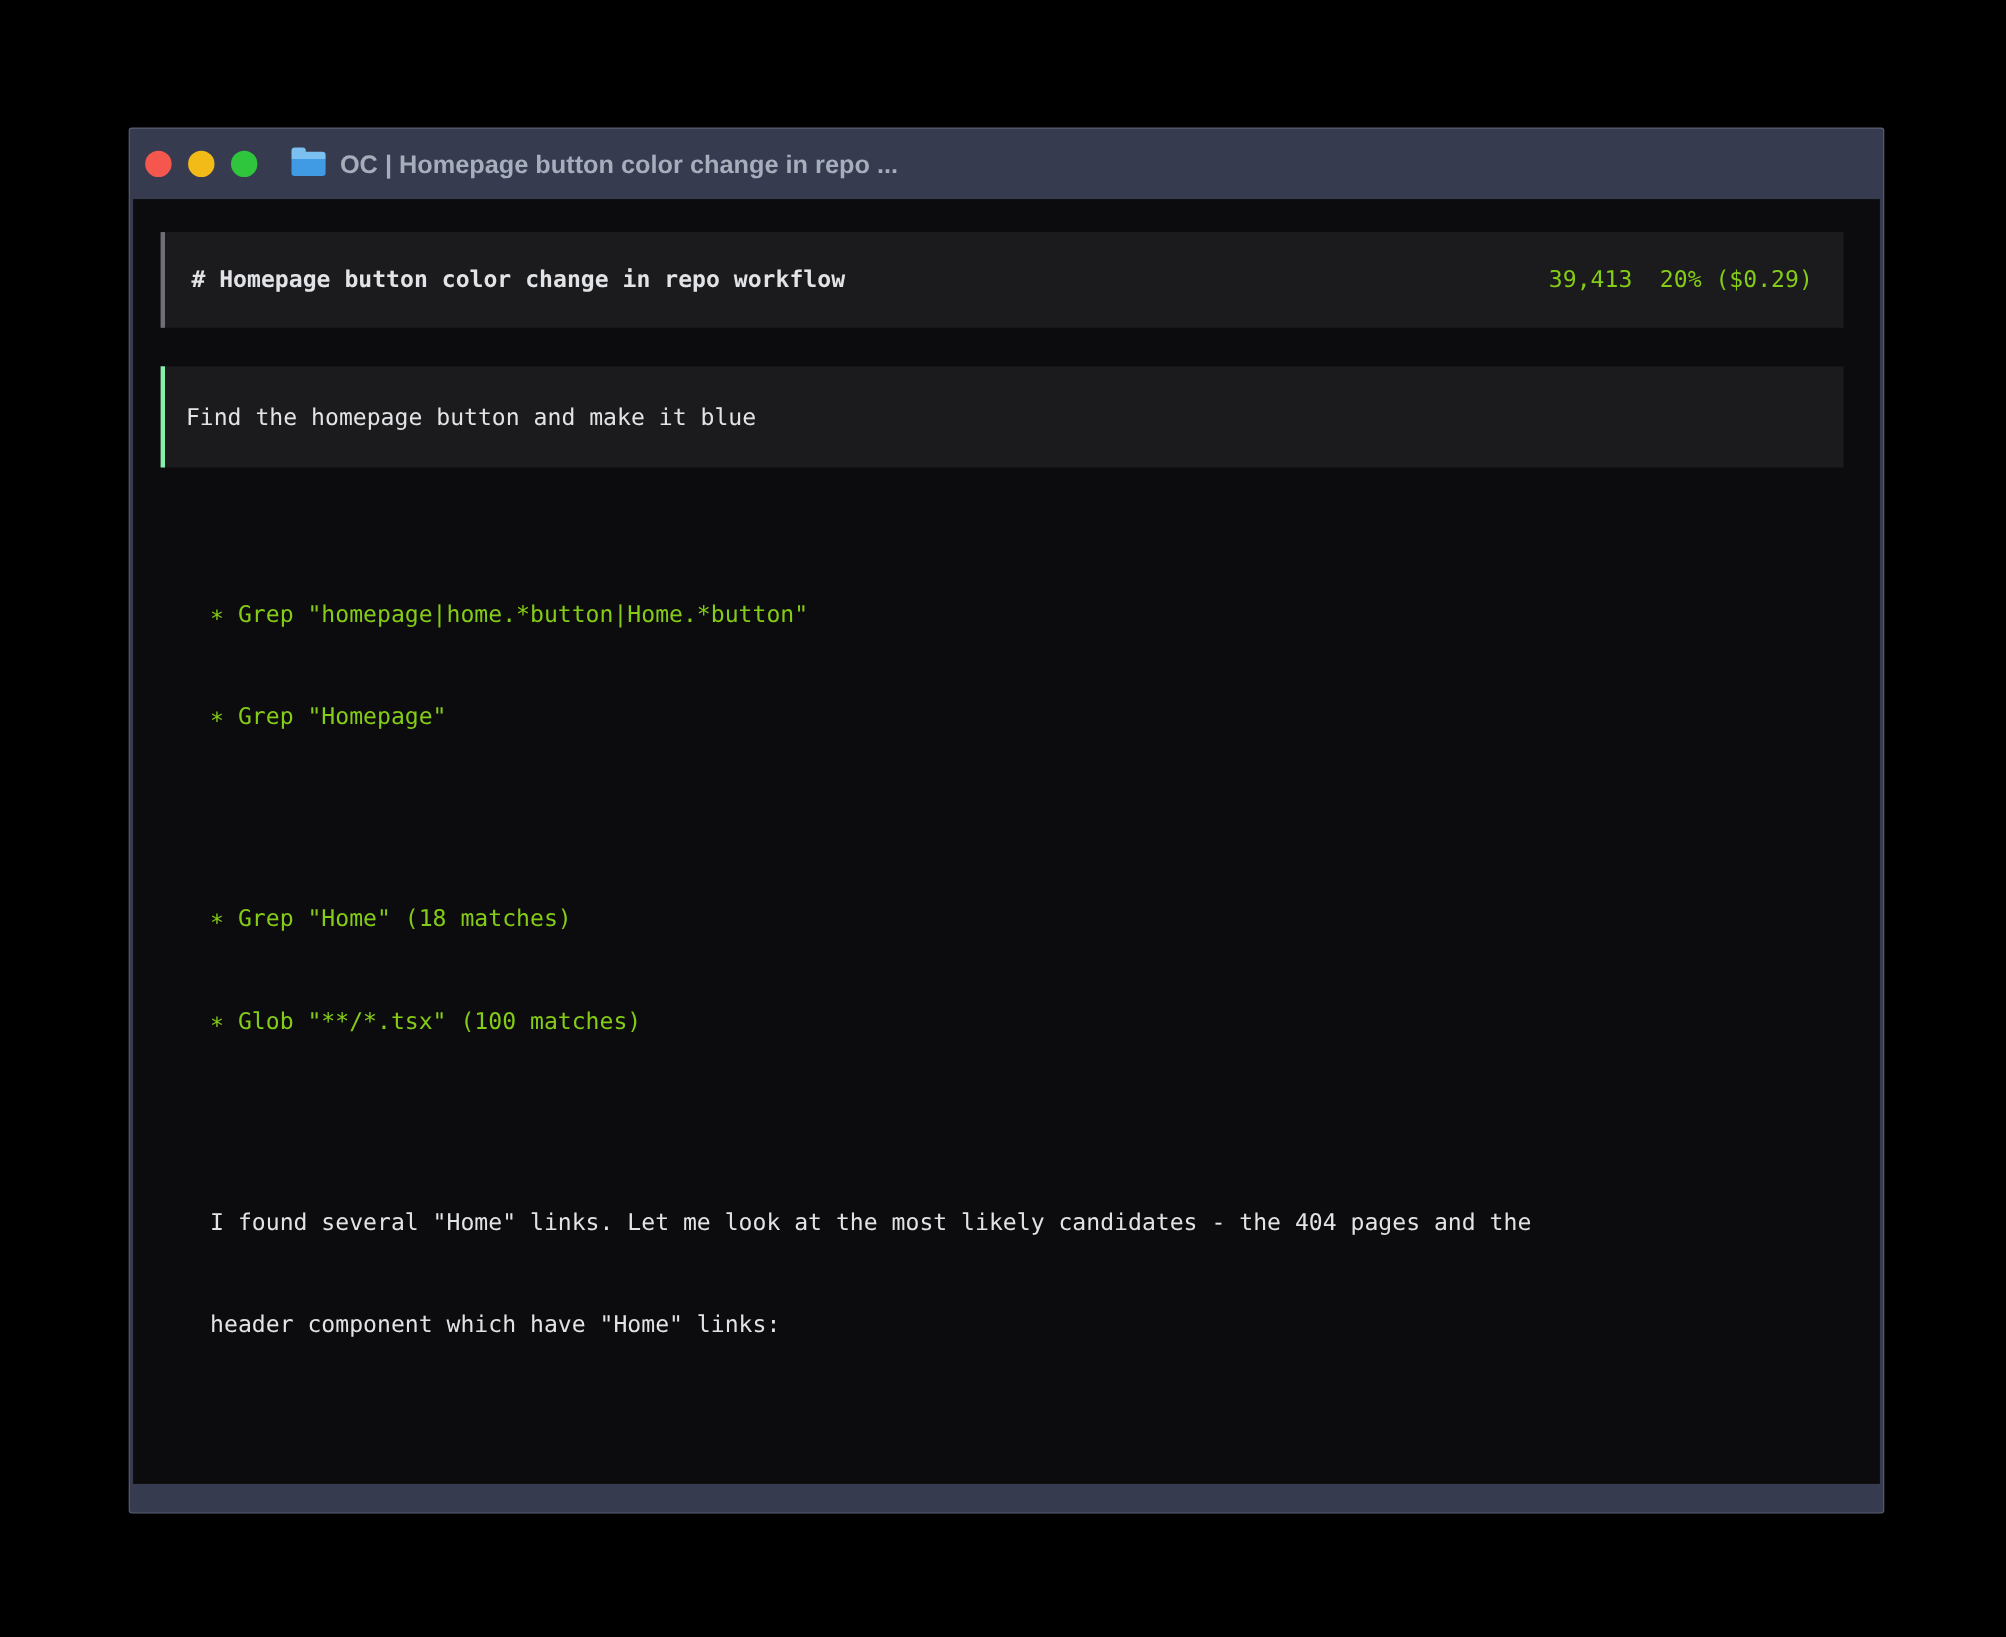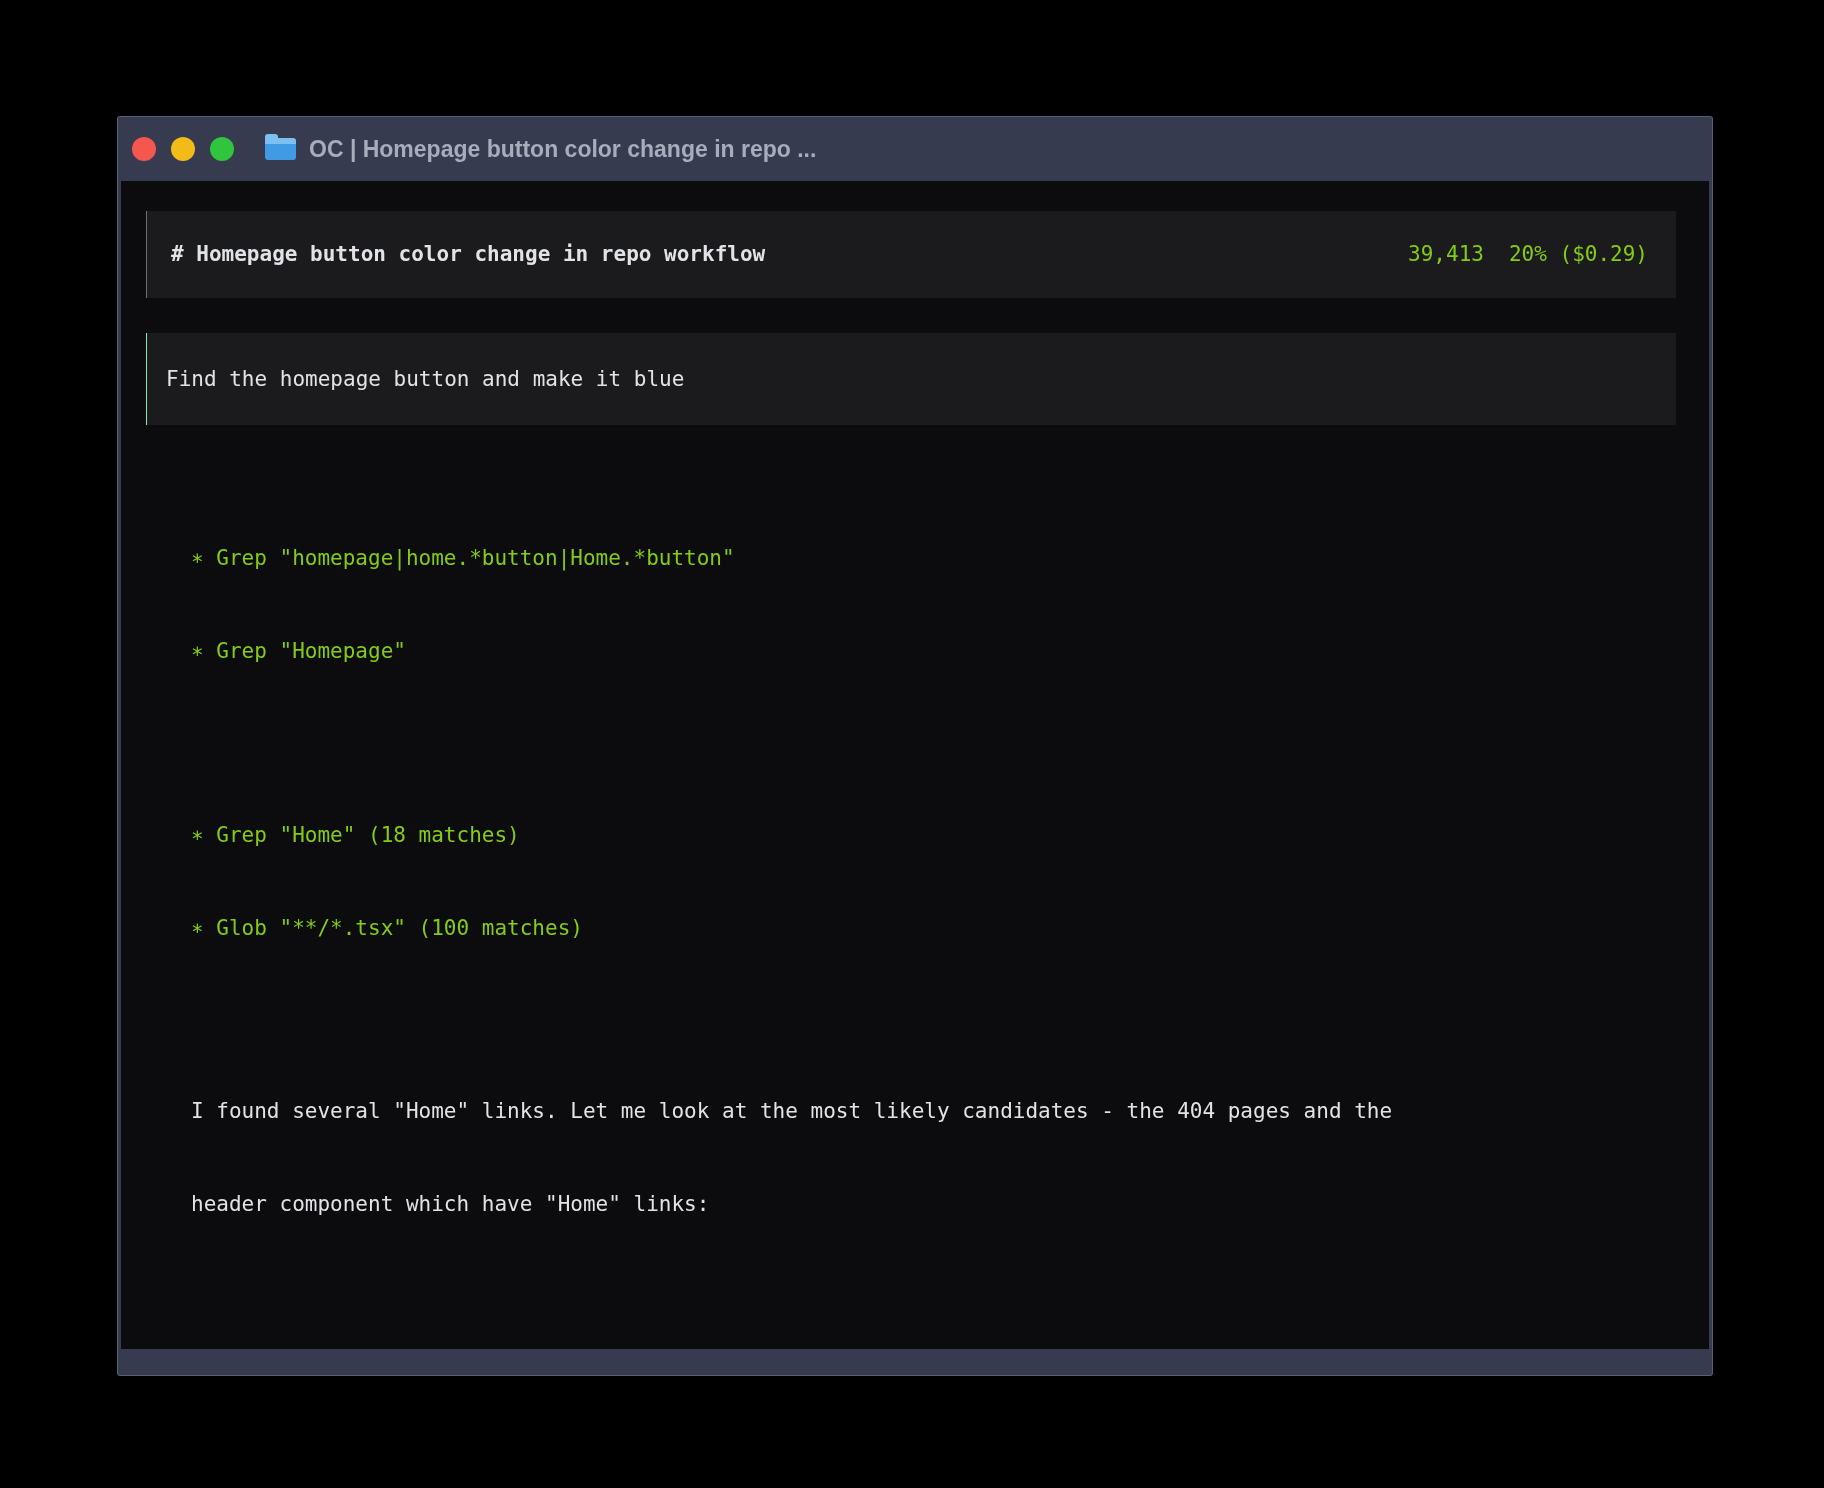--- a/index.html
+++ b/index.html
@@ -52,21 +52,21 @@
   }
   .mono { font-family: "DejaVu Sans Mono", monospace; font-size: 21px; line-height: 31px; }
   .white { color: #e2e3e6; }
   .gray  { color: #84cc16; }
   .bold  { font-weight: bold; }
   .pre   { white-space: pre; }
 
   .block {
     margin: 0 33px 0 25px;
     background: #1b1b1e;
-    border-left: 1px solid #86efac;
+    border-left: 4px solid #86efac;
   }
   .header-block {
     margin-top: 30px; height: 87px;
     border-left-color: #6f7076;
     display: flex; align-items: center; justify-content: space-between;
     padding: 0 28px 0 24px;
   }
   .header-stats span { white-space: pre; }
   .header-stats .ctx { margin-left: 25px; }
 

